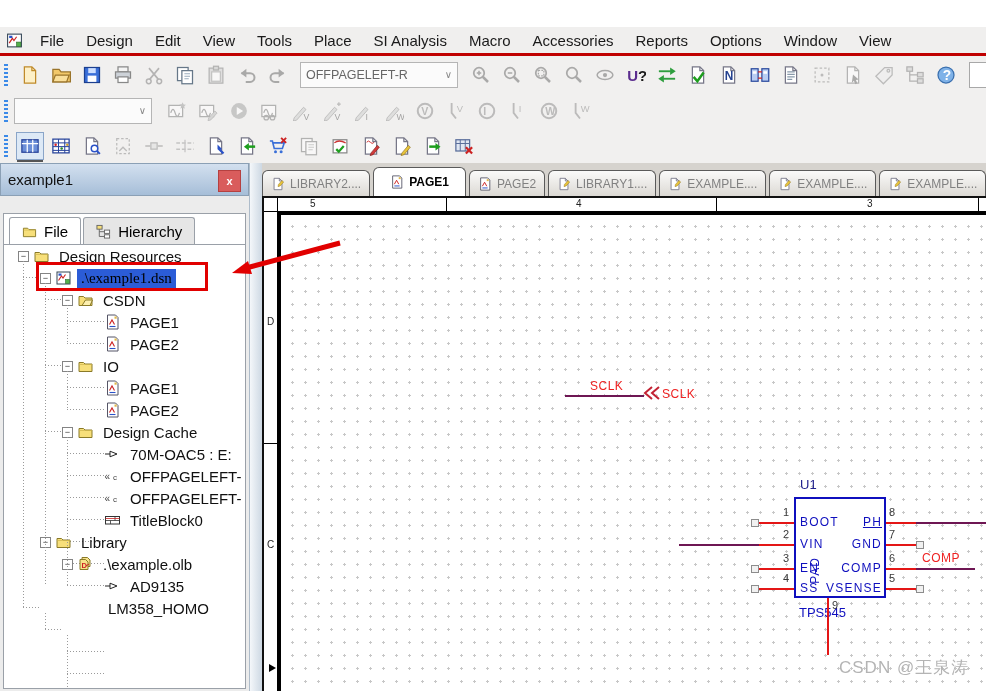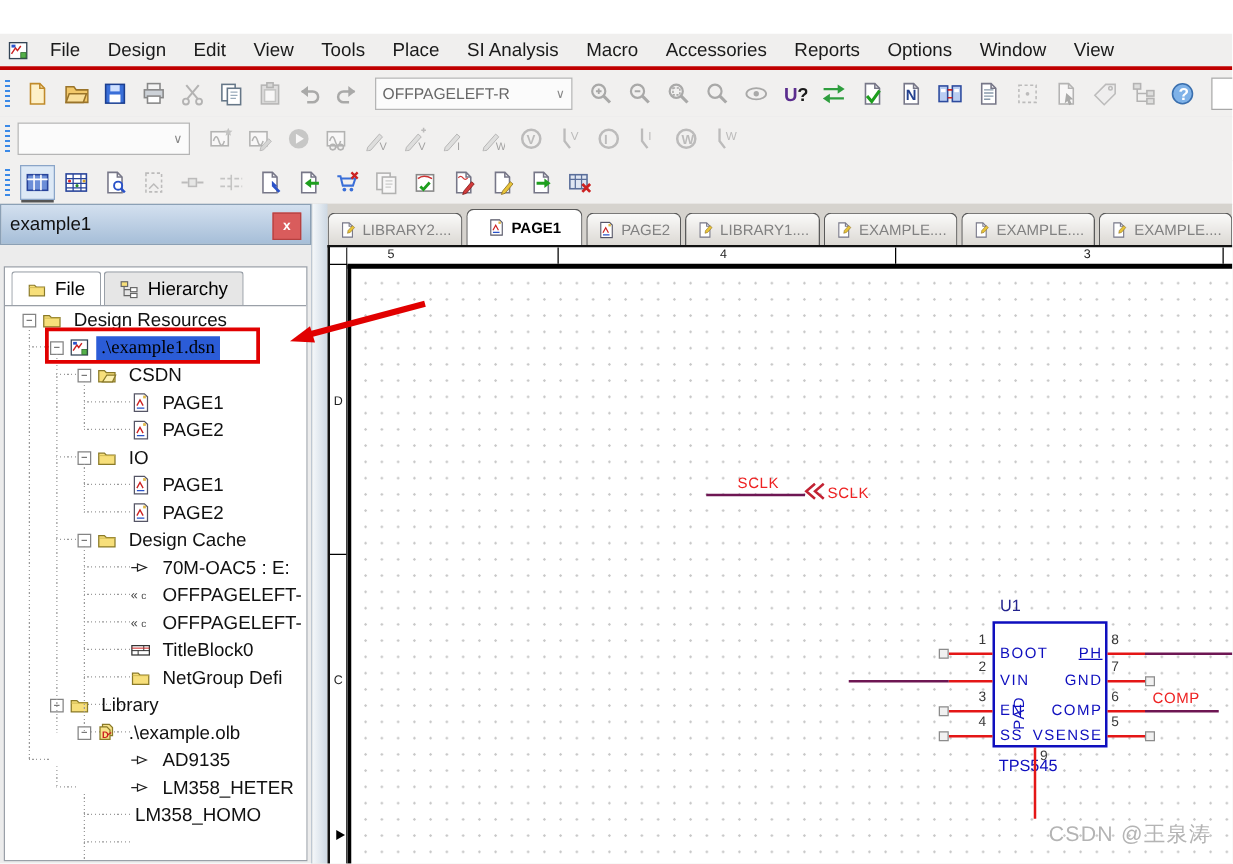--- a/index.html
+++ b/index.html
@@ -787,29 +787,20 @@
                 <svg viewBox="0 0 16 16">
                   <rect x="1" y="4.5" width="14" height="7.5" fill="#fff" stroke="#333"></rect>
                   <path d="M1 8.5h14M6 8.5v3.5M10.5 4.5v4" stroke="#333" stroke-width=".8"></path>
                   <path d="M1 6.5h14" stroke="#c22" stroke-width=".8"></path>
                 </svg>
               </span></span>
             <span class="tree-label">TitleBlock0</span>
           </div>
           <span class="gstub" style="left: 63px; top: 296px; width: 37px;"></span>
           <span class="gstub" style="left: 63px; top: 318px; width: 37px;"></span>
-          <div class="tree-row" style="padding-left: 100px;">
-            <span class="tree-ico"><span style="display: inline-flex;">
-                <svg viewBox="0 0 16 16">
-                  <path d="M1.5 4.5h4.5l1.5 1.5h7v7.5H1.5z" fill="#f7df7a" stroke="#8a7a28"></path>
-                  <path d="M1.5 6.5h13" stroke="#cdb54e" stroke-width=".7"></path>
-                </svg>
-              </span></span>
-            <span class="tree-label">NetGroup Defi</span>
-          </div>
           <span class="gstub" style="left: 63px; top: 340px; width: 37px;"></span>
           <div class="tree-row" style="padding-left: 36px;">
             <span class="expander">−</span>
             <span class="tree-ico"><span style="display: inline-flex;">
                 <svg viewBox="0 0 16 16">
                   <path d="M1.5 4.5h4.5l1.5 1.5h7v7.5H1.5z" fill="#f7df7a" stroke="#8a7a28"></path>
                   <path d="M1.5 6.5h13" stroke="#cdb54e" stroke-width=".7"></path>
                 </svg>
               </span></span>
             <span class="tree-label">Library</span>
@@ -831,29 +822,20 @@
           <div class="tree-row" style="padding-left: 100px;">
             <span class="tree-ico"><span style="display: inline-flex;">
                 <svg viewBox="0 0 16 16">
                   <path d="M.5 8h5" stroke="#222"></path>
                   <path d="M5.5 5.2L12.5 8l-7 2.8z" fill="#fff" stroke="#222"></path>
                 </svg>
               </span></span>
             <span class="tree-label">AD9135</span>
           </div>
           <span class="gstub" style="left: 63px; top: 406px; width: 37px;"></span>
-          <div class="tree-row" style="padding-left: 100px;">
-            <span class="tree-ico"><span style="display: inline-flex;">
-                <svg viewBox="0 0 16 16">
-                  <path d="M.5 8h5" stroke="#222"></path>
-                  <path d="M5.5 5.2L12.5 8l-7 2.8z" fill="#fff" stroke="#222"></path>
-                </svg>
-              </span></span>
-            <span class="tree-label">LM358_HETER</span>
-          </div>
           <span class="gstub" style="left: 63px; top: 428px; width: 37px;"></span>
           <div class="tree-row" style="padding-left: 100px;">
             <span class="tree-label">LM358_HOMO</span>
           </div>
           <div class="guide" style="left: 19px; top: 16px; height: 347px;"></div>
           <div class="guide" style="left: 41px; top: 38px; height: 303px;"></div>
           <div class="guide" style="left: 41px; top: 368px; height: 17px;"></div>
           <div class="guide" style="left: 63px; top: 60px; height: 39px;"></div>
           <div class="guide" style="left: 63px; top: 126px; height: 39px;"></div>
           <div class="guide" style="left: 63px; top: 192px; height: 149px;"></div>

